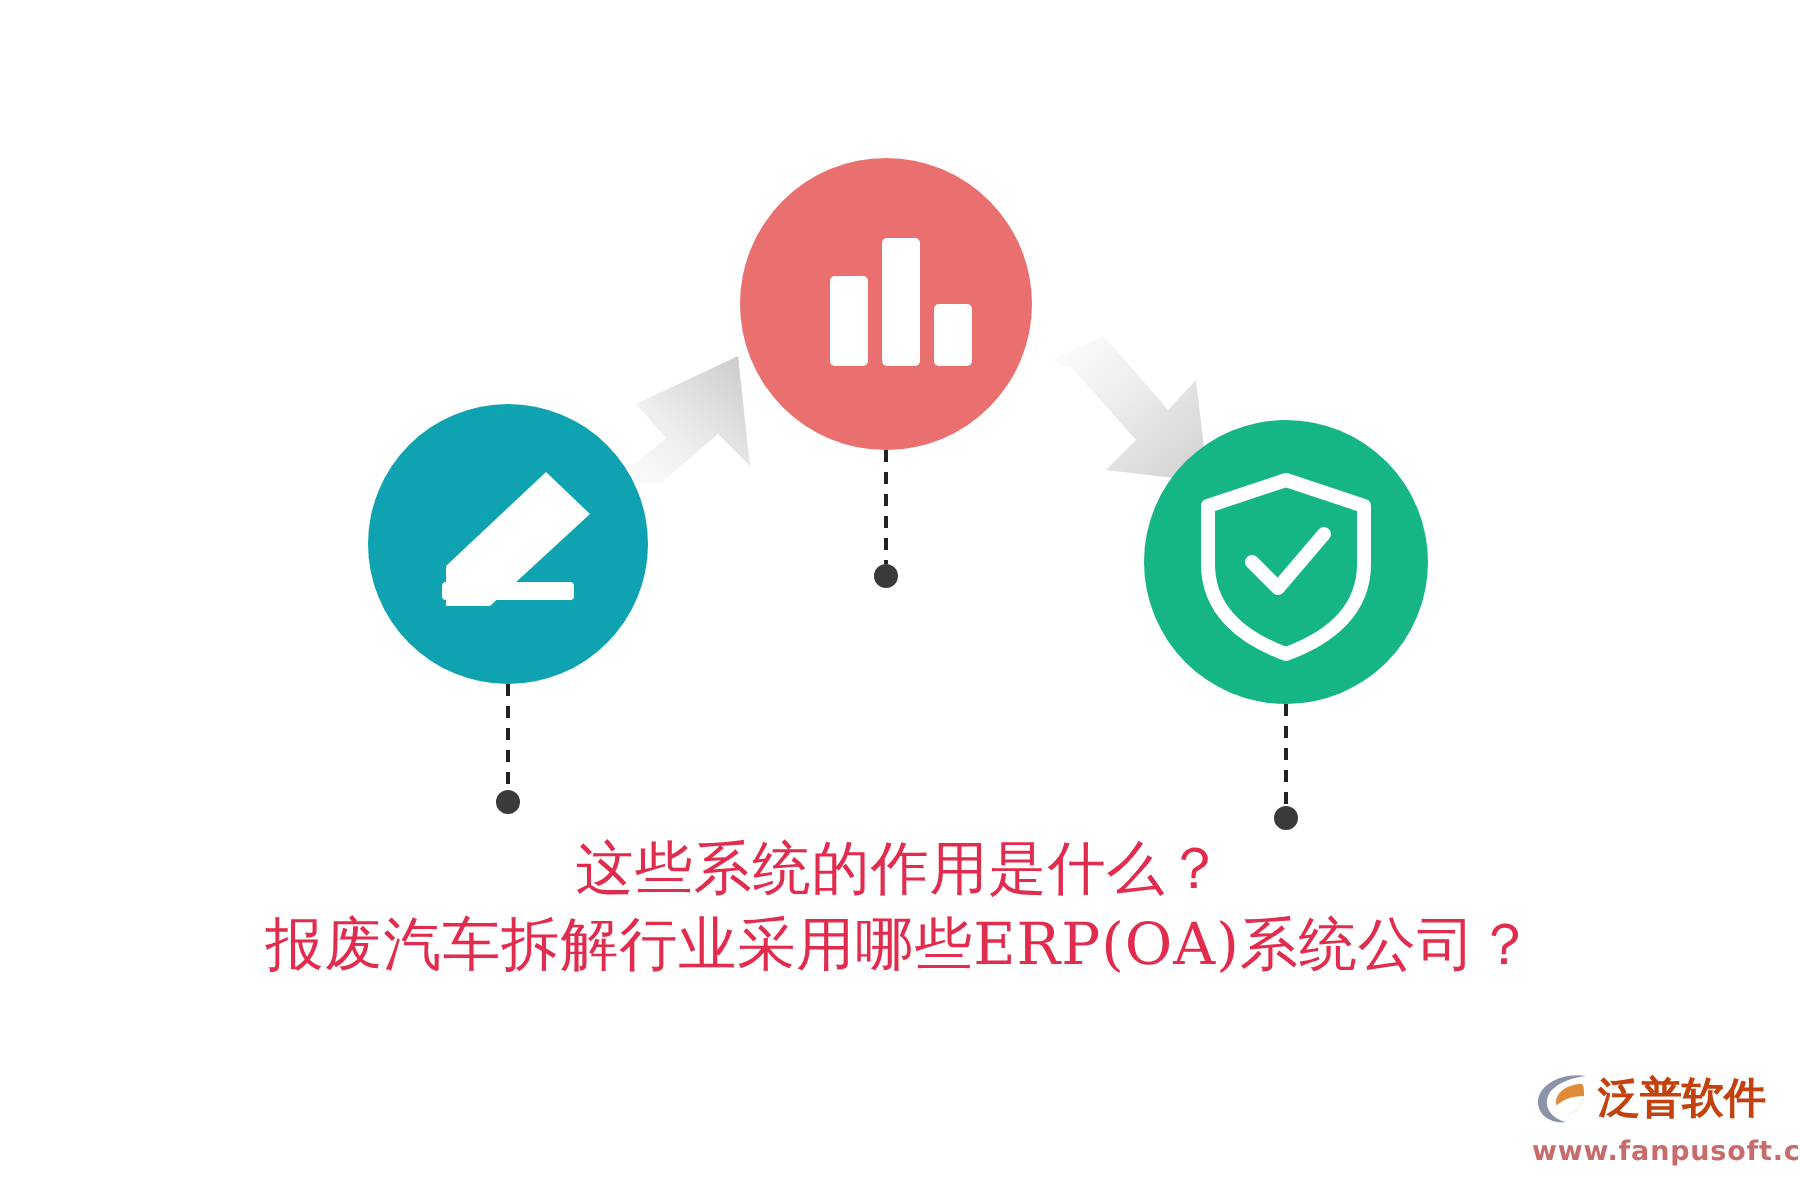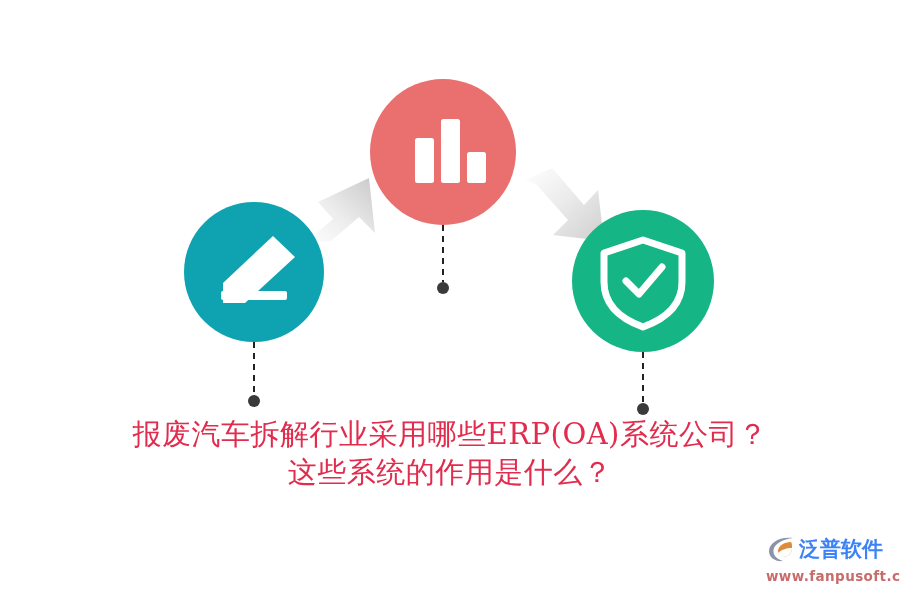--- a/index.html
+++ b/index.html
@@ -67,21 +67,21 @@
     width: 30px;
     height: 30px;
     flex: 0 0 30px;
     position: relative;
     margin-right: 3px;
   }
   .wm-name {
     font-family: "DejaVu Sans", "Liberation Sans", sans-serif;
     font-size: 21px;
     font-weight: 700;
-    color: #3b82f6;
+    color: #c2410c;
     letter-spacing: 0px;
     line-height: 1;
     white-space: nowrap;
   }
   .wm-url {
     font-family: "DejaVu Sans", "Liberation Sans", sans-serif;
     font-size: 13.5px;
     font-weight: 700;
     color: #c76b6b;
     letter-spacing: 0.4px;
@@ -153,22 +153,22 @@
       </g>
     </g>
 
     <g>
       <line x1="643" y1="352" x2="643" y2="404" stroke="#222222" stroke-width="2" stroke-dasharray="6 5" stroke-linecap="butt"></line>
       <circle cx="643" cy="409" r="6" fill="#3a3a3a"></circle>
     </g>
   </svg>
 
   <div class="title-block">
+    <span class="title-line">这些系统的作用是什么？</span>
     <span class="title-line">报废汽车拆解行业采用哪些ERP(OA)系统公司？</span>
-    <span class="title-line">这些系统的作用是什么？</span>
   </div>
 
   <div class="watermark">
     <div class="wm-row">
       <div class="wm-mark">
         <svg viewBox="0 0 30 30" width="30" height="30" xmlns="http://www.w3.org/2000/svg">
           <path d="M 27 4 C 14 2 3 9 3 17 C 3 24 10 28 17 27 C 9 25 6 19 8 14 C 10 9 18 5 27 4 Z" fill="#8a93a8"></path>
           <path d="M 25 8 C 18 8 12 12 12 17 C 12 20 14 22 17 23 C 22 23 26 19 26 14 C 26 11 26 9 25 8 Z" fill="#e08b3a"></path>
           <path d="M 12 19 C 15 16 20 14 26 14 C 26 19 22 23 17 23 C 14.5 23 13 21.5 12 19 Z" fill="#ffffff"></path>
         </svg>

